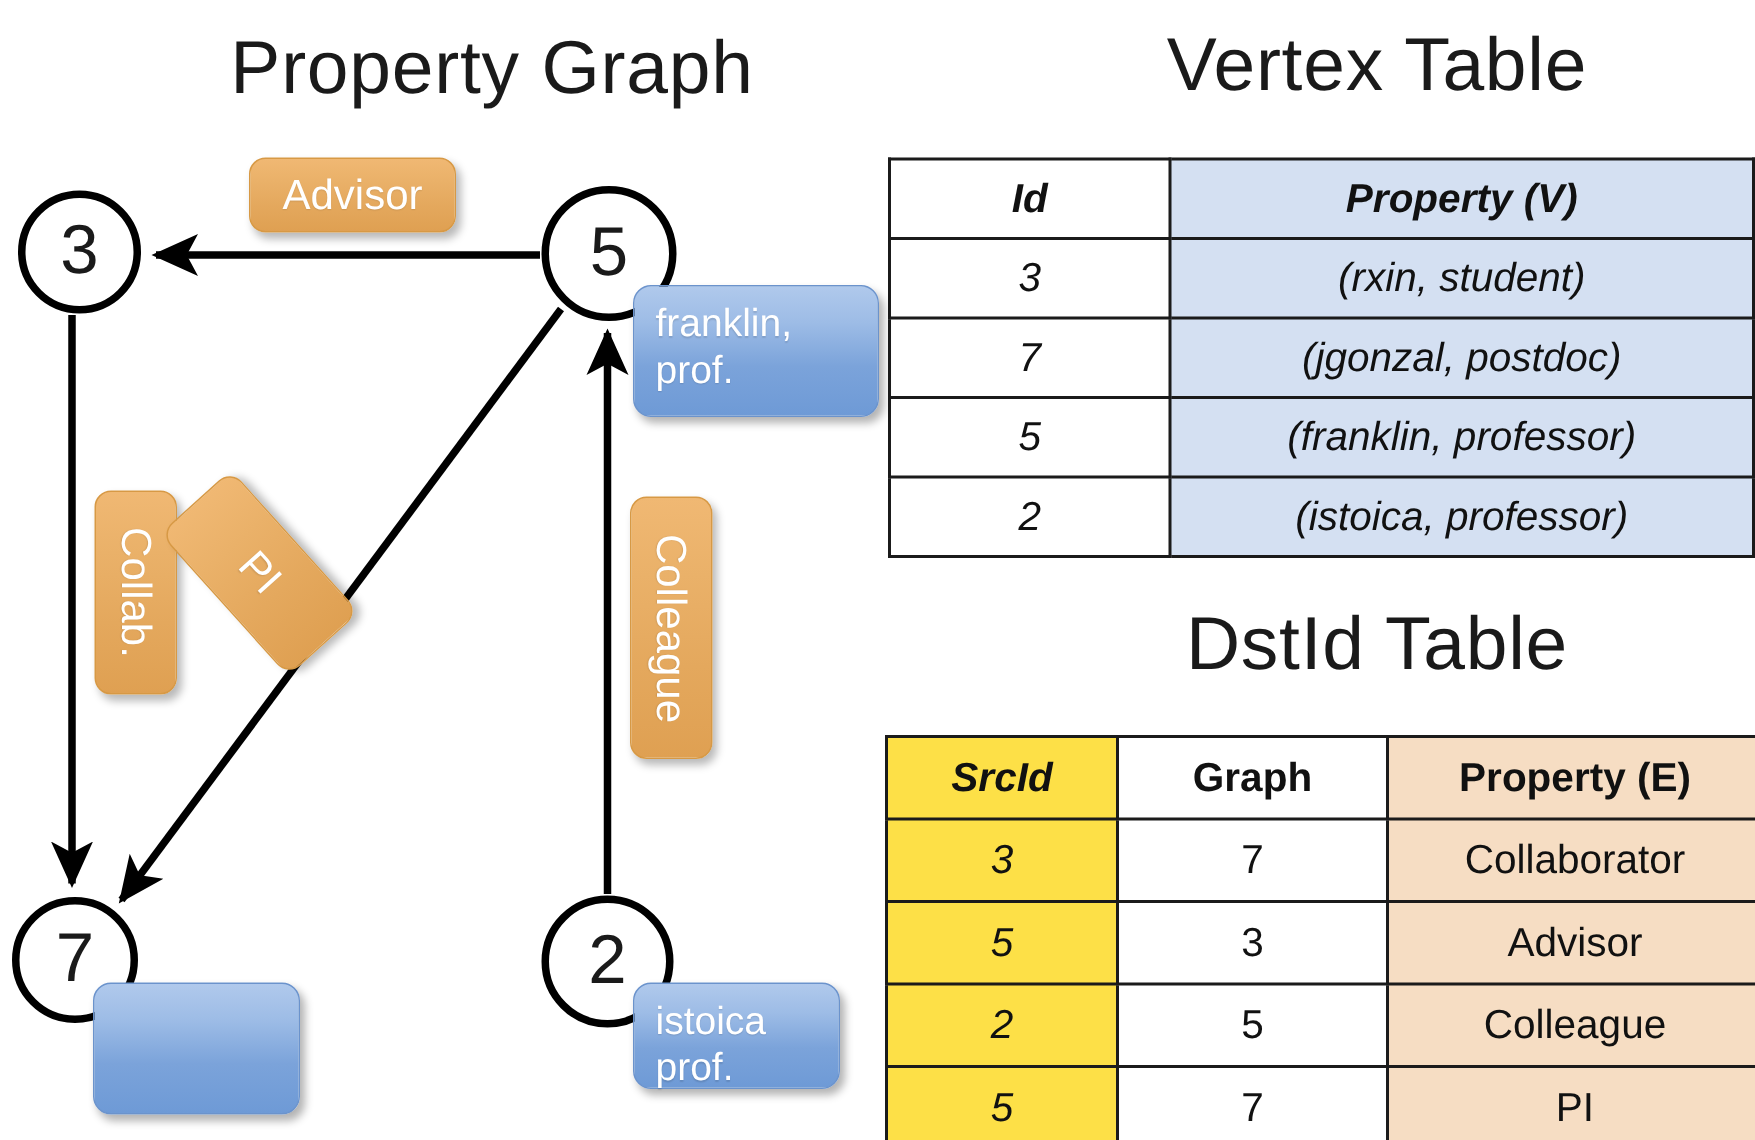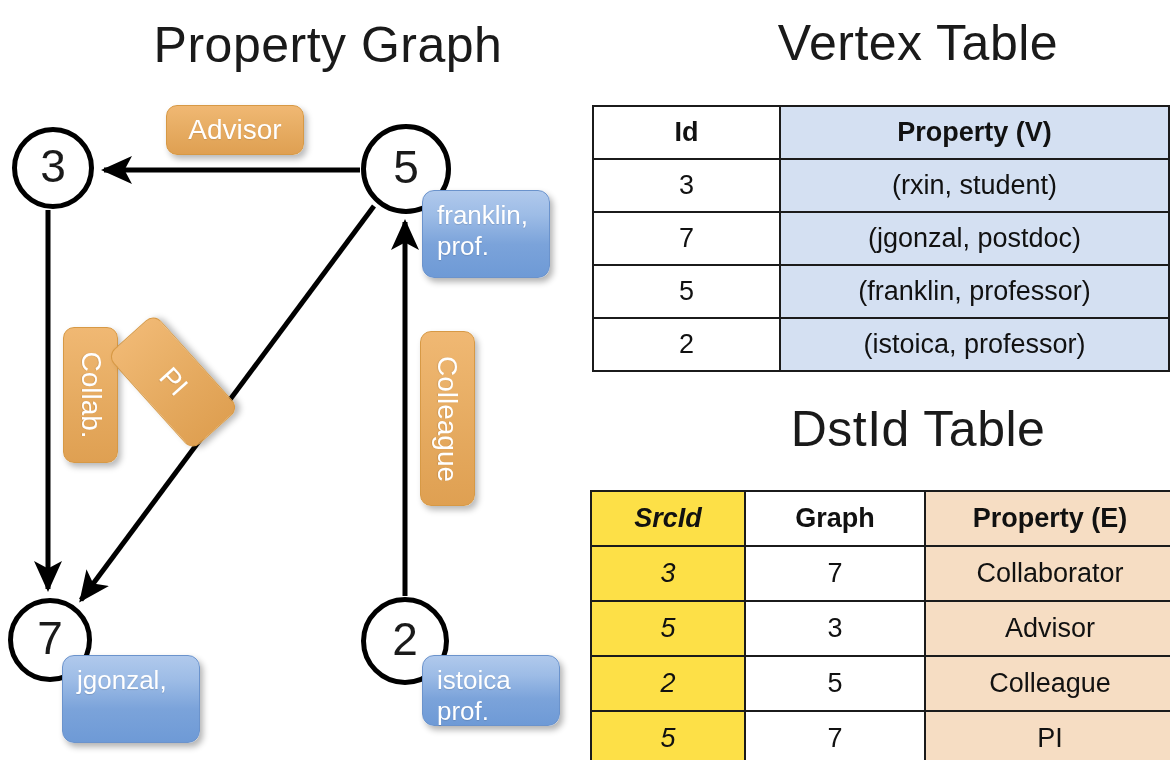--- a/index.html
+++ b/index.html
@@ -69,21 +69,21 @@
     box-shadow: 3px 4px 6px rgba(0,0,0,0.30);
     color: #ffffff;
     font-size: 26px;
     line-height: 1.18;
     padding: 9px 0 0 14px;
     box-sizing: border-box;
     z-index: 6;
     text-shadow: 0 1px 1px rgba(0,0,0,0.12);
   }
   #box-rxin     { left: 62px;  top: 186px; width: 136px; height: 88px; }
-  #box-franklin { left: 422px; top: 190px; width: 128px; height: 88px; }
+  #box-franklin { left: 422px; top: 190px; width: 164px; height: 88px; }
   #box-jgonzal  { left: 62px;  top: 655px; width: 138px; height: 88px; }
   #box-istoica  { left: 422px; top: 655px; width: 138px; height: 71px; }
 
   
   .edge-label {
     position: absolute;
     border-radius: 11px;
     background: linear-gradient(to bottom, #f0b873 0%, #eab169 30%, #e4a85d 65%, #dfa052 100%);
     border: 1px solid #d79945;
     box-shadow: 3px 4px 6px rgba(0,0,0,0.28);
@@ -114,21 +114,21 @@
   table.data-table td, table.data-table th {
     border: 2px solid #1b1b1b;
     text-align: center;
     font-weight: 400;
     font-size: 27px;
     color: #111;
     padding: 0;
   }
   table.data-table th { font-weight: bold; }
 
-  #vertex-table { left: 592px; top: 105px; width: 572px; }
+  #vertex-table { left: 592px; top: 105px; width: 572px; font-style: italic; }
   #vertex-table td, #vertex-table th { height: 51px; }
   #vertex-table .col-id  { width: 185px; background: #ffffff; }
   #vertex-table .col-prop{ width: 387px; background: #d4e0f2; }
 
   #edge-table { left: 590px; top: 490px; width: 578px; }
   #edge-table td, #edge-table th { height: 53px; }
   #edge-table .col-src { width: 152px; background: #fde047; font-style: italic; }
   #edge-table .col-dst { width: 178px; background: #ffffff; }
   #edge-table .col-eprop { width: 248px; background: #f6ddc3; }
 </style>
@@ -168,21 +168,20 @@
   </div>
   <div class="vertex-node" id="node-2">
     <span class="vertex-num">2</span>
   </div>
 
   <div class="prop-box" id="box-franklin">
     <div>franklin,</div>
     <div>prof.</div>
   </div>
   <div class="prop-box" id="box-jgonzal">
-    <div>jgonzal,</div>
   </div>
   <div class="prop-box" id="box-istoica">
     <div>istoica</div>
     <div>prof.</div>
   </div>
 
   <div class="edge-label" id="label-advisor">
     <span class="edge-label-text">Advisor</span>
   </div>
   <div class="edge-label" id="label-collab">

